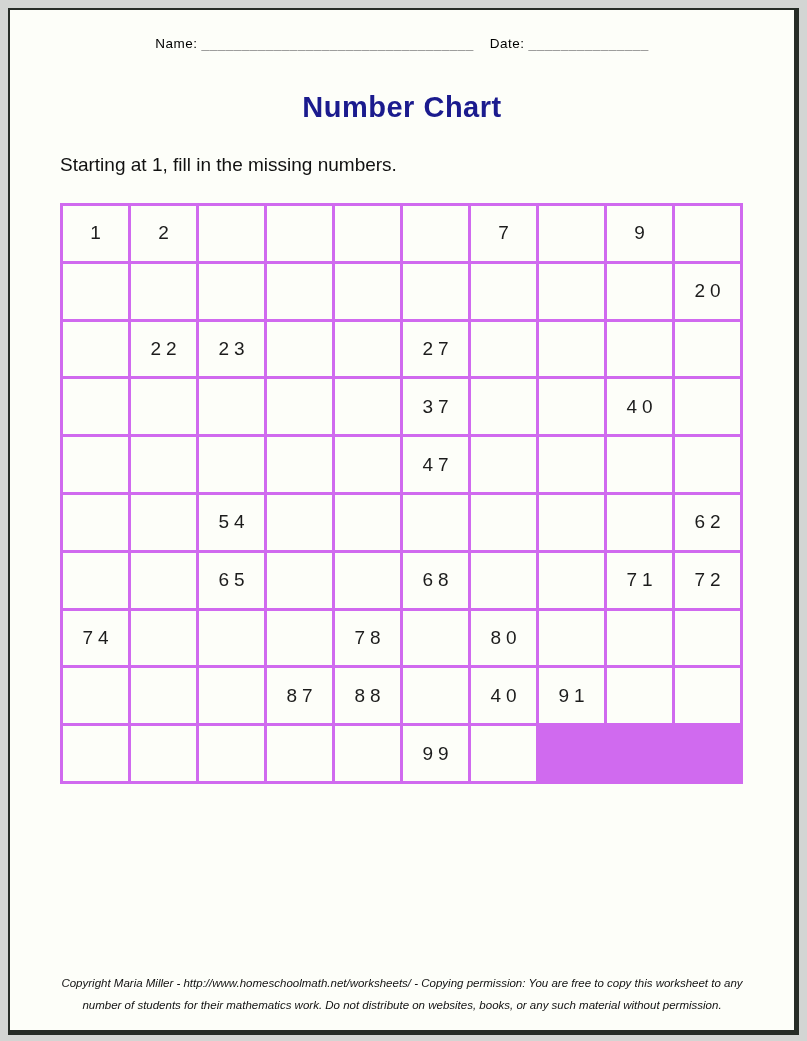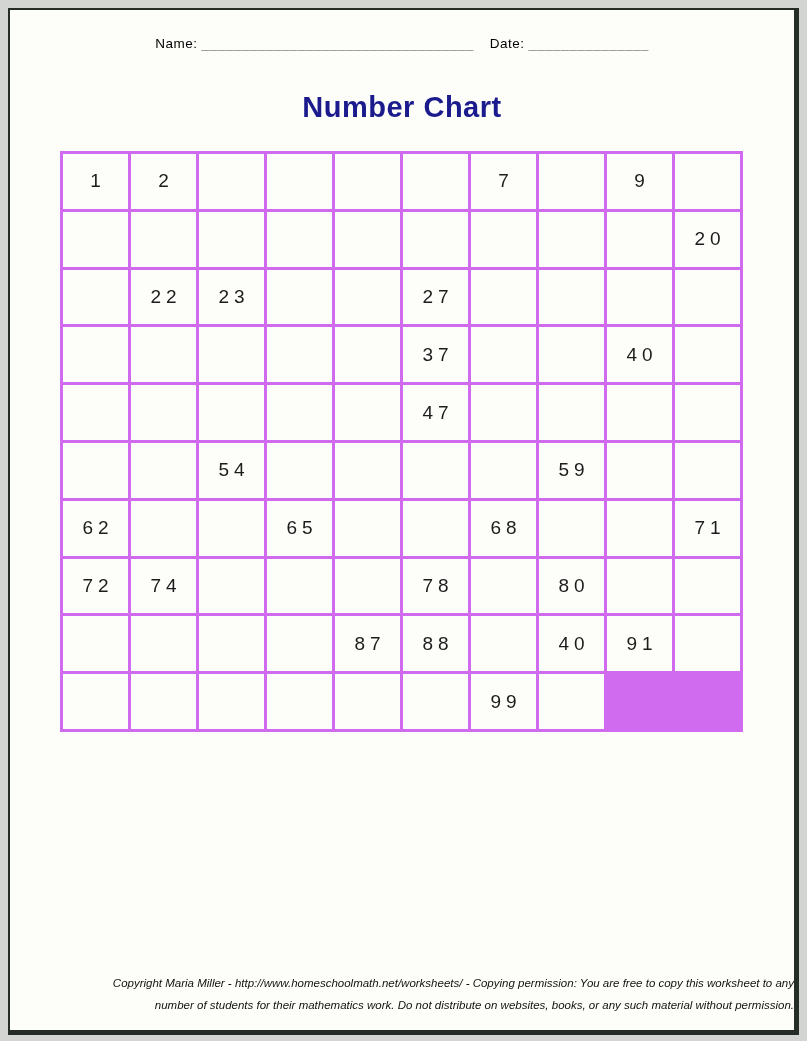--- a/index.html
+++ b/index.html
@@ -76,41 +76,42 @@
     justify-content:center;
     font-size:19px;
     color:var(--ink);
     letter-spacing:5px;
     text-indent:5px;
   }
   .footer{
     position:absolute;
     left:0; right:0;
     bottom:14px;
-    text-align:right;
+    text-align:center;
     font-size:11.5px;
     font-style:italic;
     color:#111;
     line-height:22px;
   }
 </style>
 </head>
 <body>
 
 <div class="page">
 
   <div class="header-line">
     <span class="label">Name:</span>
     <span class="blank">__________________________________</span>
     <span class="date-group label">Date:</span>
     <span class="blank">_______________</span>
   </div>
 
   <h1 class="title">Number Chart</h1>
 
+  <p class="instruction">Starting at 1, fill in the missing numbers.</p>
 
   <div class="grid">
       <div class="cell">1</div>
       <div class="cell">2</div>
       <div class="cell"></div>
       <div class="cell"></div>
       <div class="cell"></div>
       <div class="cell"></div>
       <div class="cell">7</div>
       <div class="cell"></div>
@@ -156,21 +157,20 @@
       <div class="cell"></div>
       <div class="cell"></div>
       <div class="cell"></div>
       <div class="cell"></div>
       <div class="cell"></div>
       <div class="cell">54</div>
       <div class="cell"></div>
       <div class="cell"></div>
       <div class="cell"></div>
       <div class="cell"></div>
-      <div class="cell">59</div>
       <div class="cell"></div>
       <div class="cell"></div>
       <div class="cell">62</div>
       <div class="cell"></div>
       <div class="cell"></div>
       <div class="cell">65</div>
       <div class="cell"></div>
       <div class="cell"></div>
       <div class="cell">68</div>
       <div class="cell"></div>

